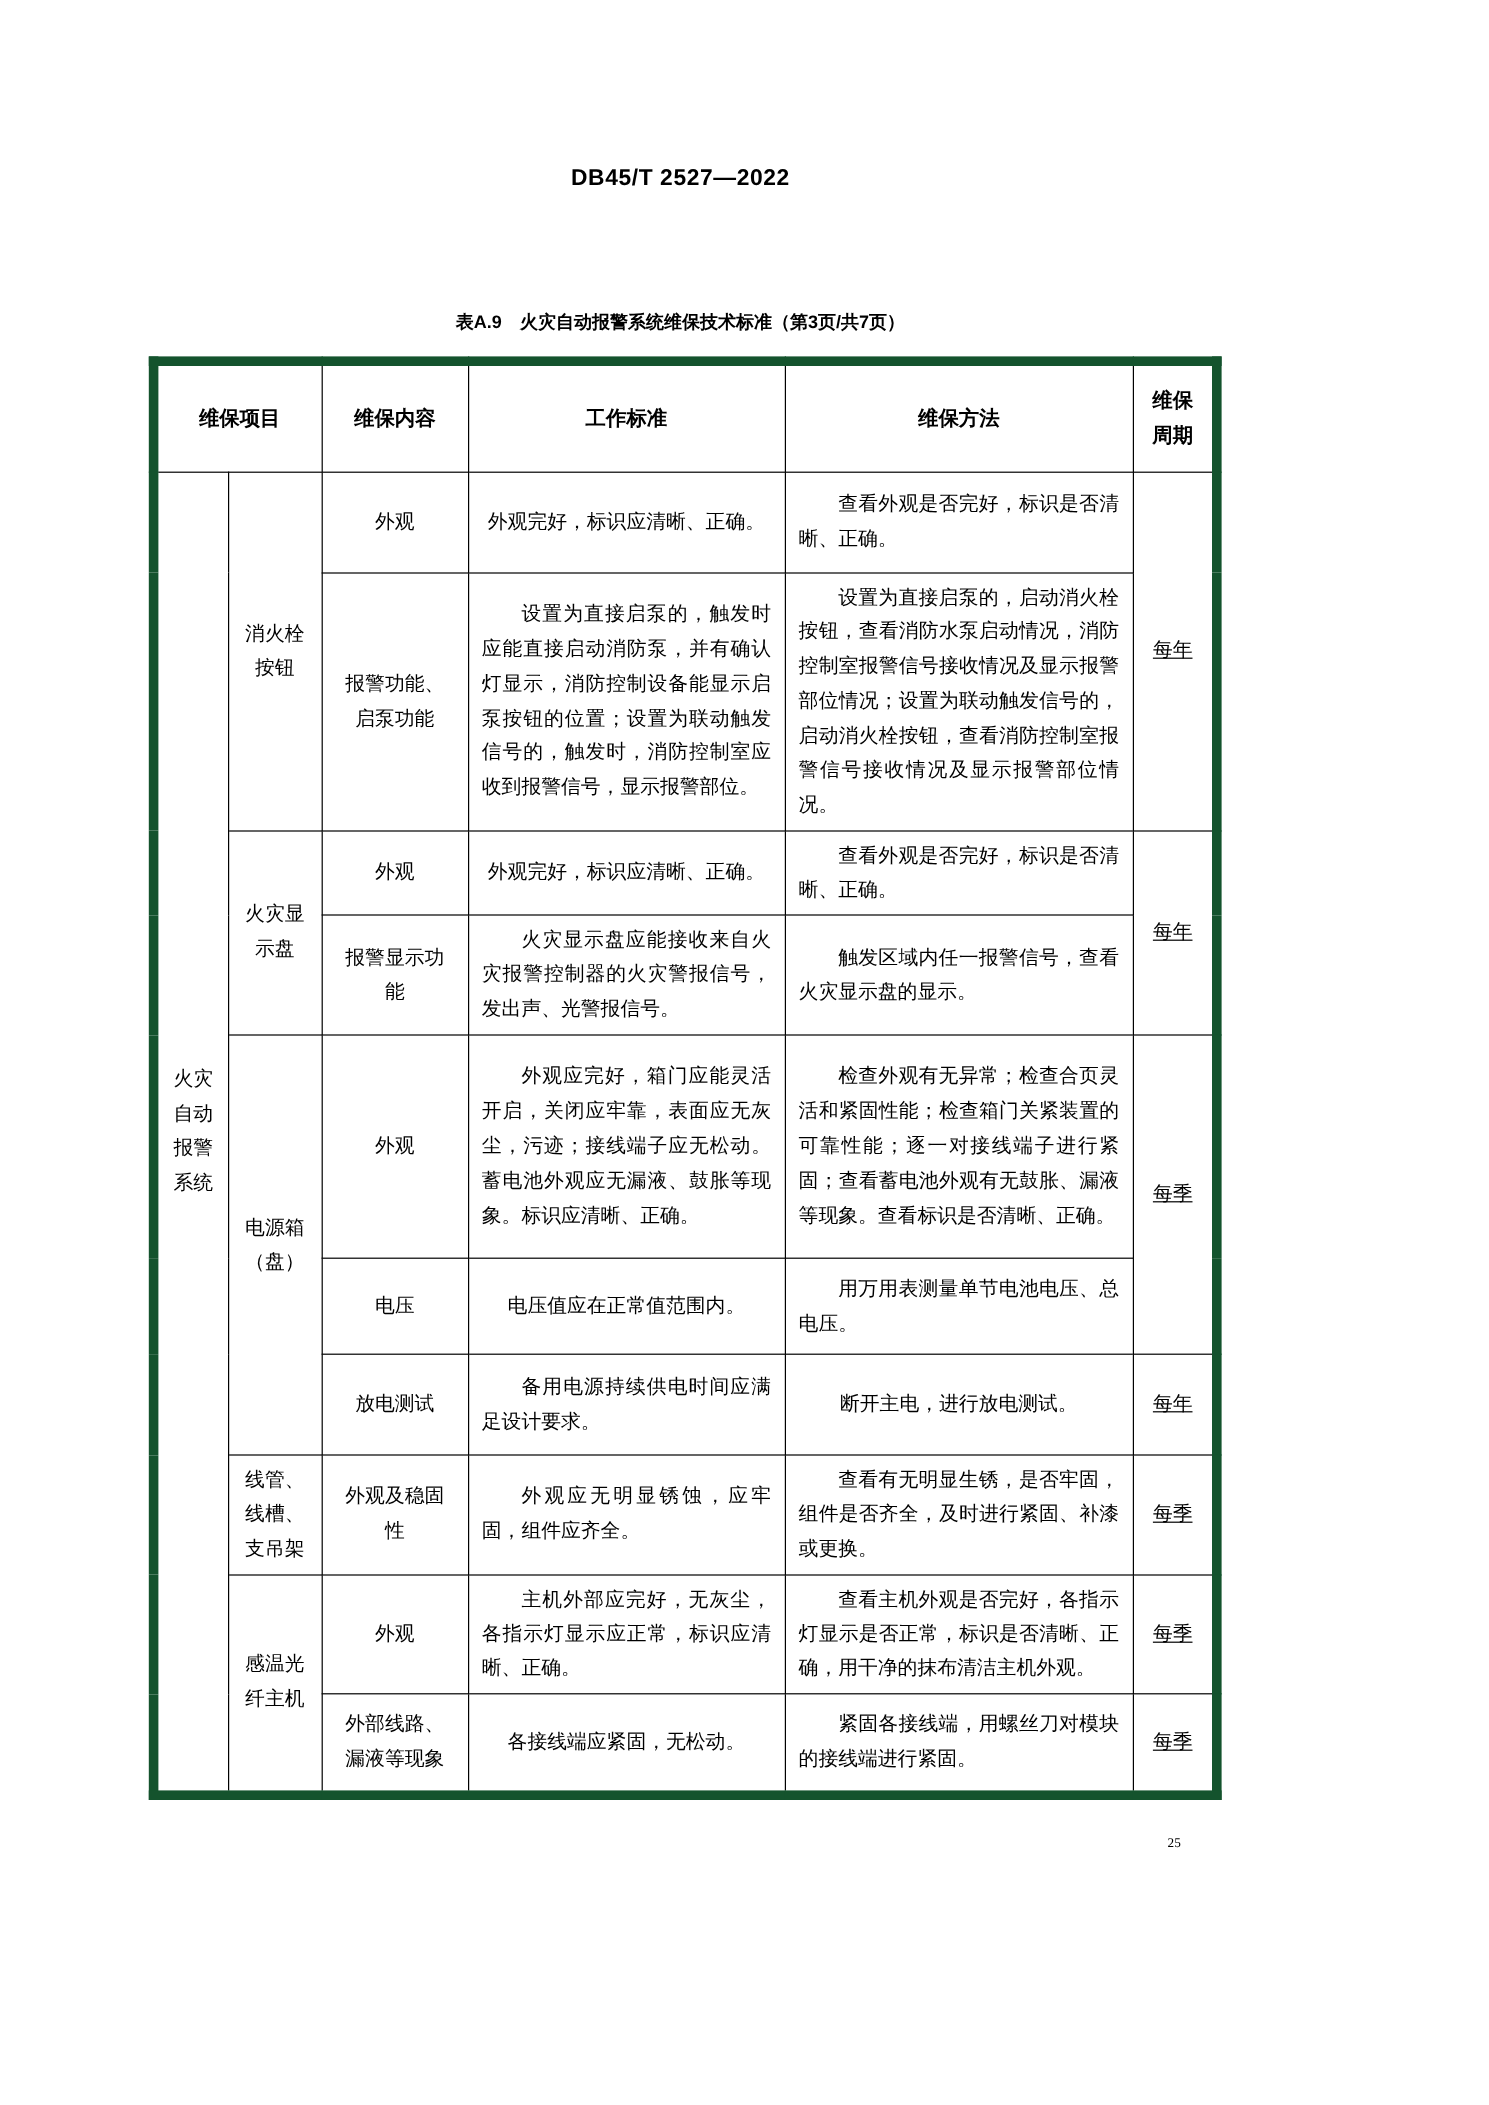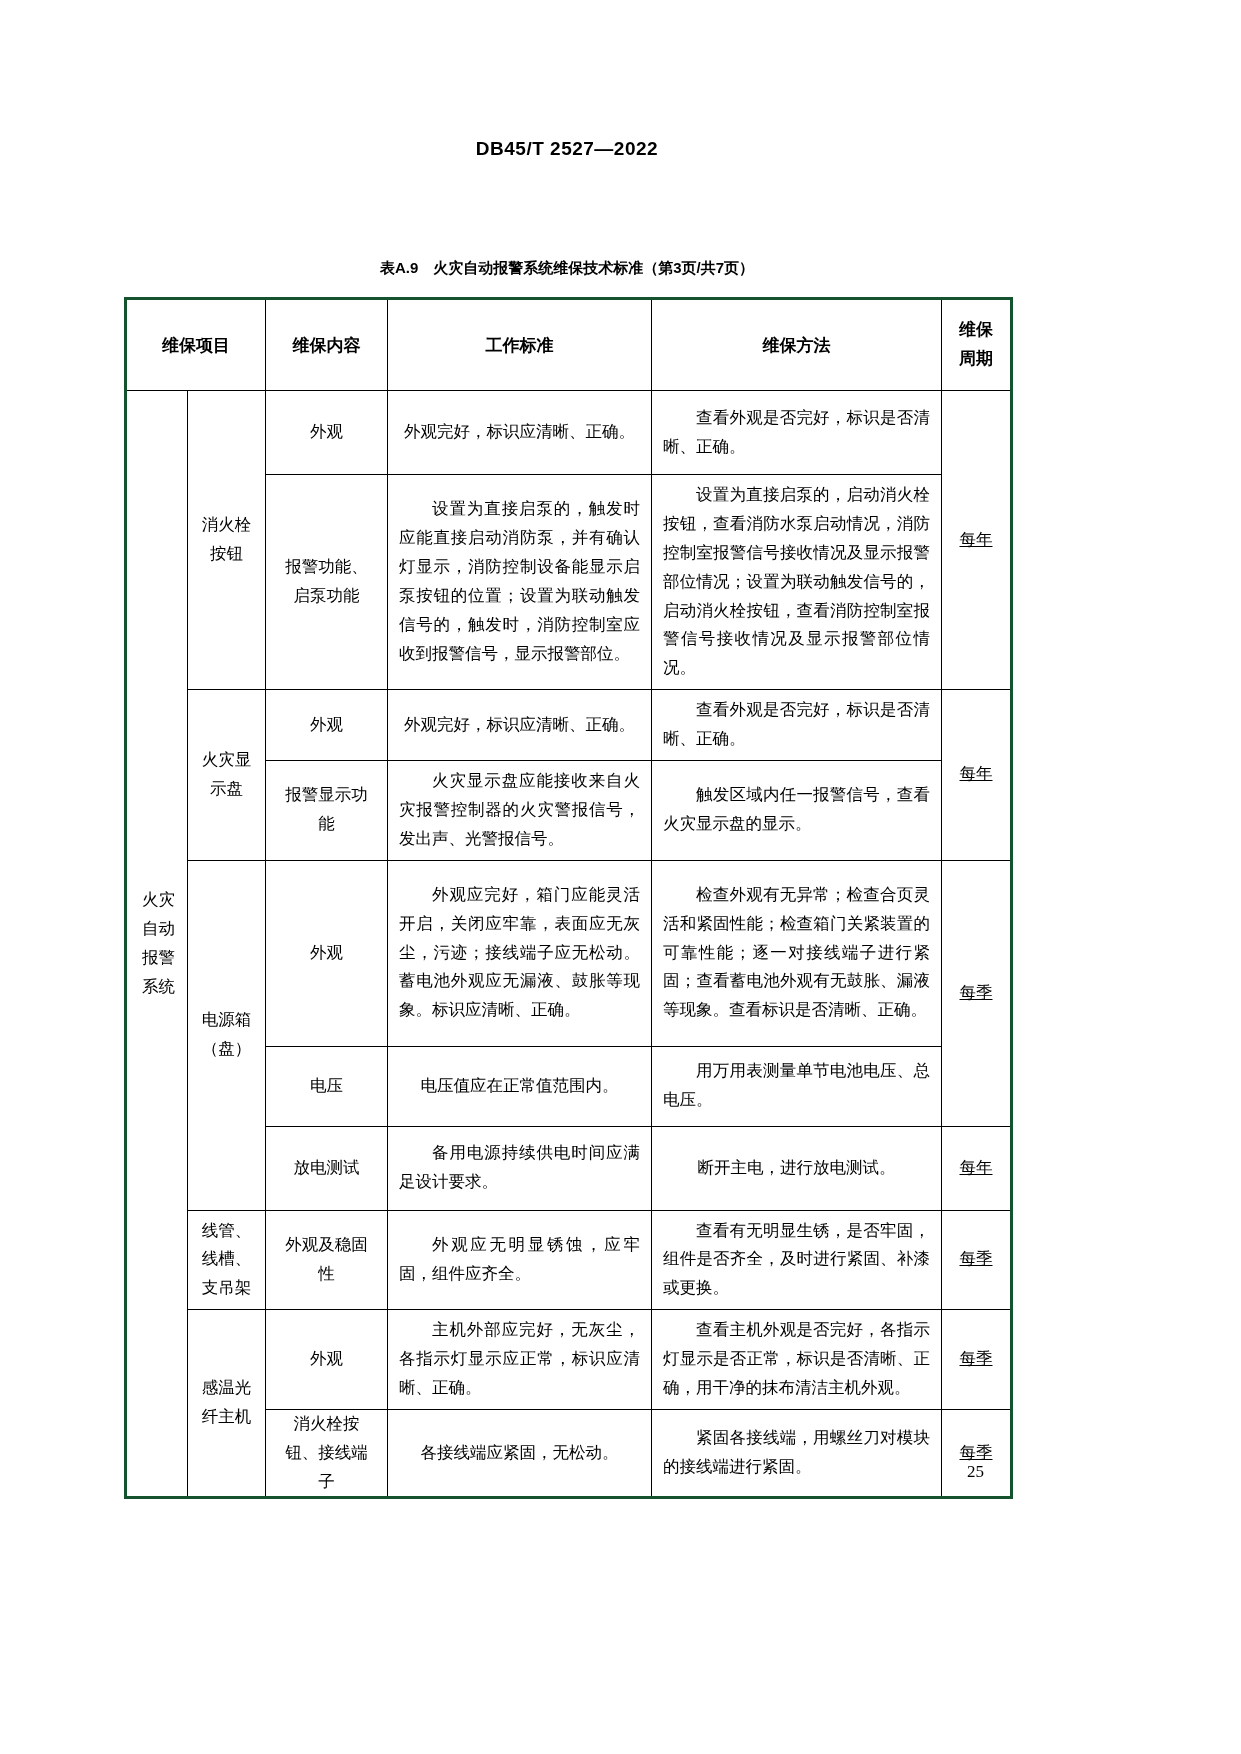--- a/index.html
+++ b/index.html
@@ -14,42 +14,42 @@
     font-family:"Liberation Sans", sans-serif;
     font-size:19px; font-weight:bold; letter-spacing:0.5px;
   }
   .table-title {
     margin-top:99px; text-align:center;
     font-family:"Liberation Sans", sans-serif;
     font-size:15px; font-weight:bold;
   }
   table.maint {
     margin-top:19px; width:886px; table-layout:fixed;
-    border-collapse:collapse; border:3px solid #14532d;
+    border-collapse:collapse; border:8px solid #14532d;
   }
   table.maint th, table.maint td {
     border:1px solid #000; vertical-align:middle;
     word-break:break-all; overflow:hidden;
   }
   table.maint th {
     font-family:"Liberation Sans", sans-serif;
     font-weight:bold; font-size:17px; text-align:center;
   }
   th.pre { white-space:pre-line; line-height:1.7; }
   table.maint td { font-size:16.5px; line-height:1.75; }
   td.sys   { text-align:right; padding:0 12px; font-size:17px; line-height:1.9;margin-top:17px; }
   td.item  { text-align:center; padding:0 8px;  font-size:17px; line-height:1.9; }
   td.cont  { text-align:center; padding:0 14px; font-size:16.5px; line-height:1.8; }
   td.cycle { text-align:center; font-size:16.5px;text-decoration:underline; }
   td.c { text-align:center; padding:4px 10px; }
   td.p { text-align:justify; text-indent:2em; padding:6px 11px; }
   .page-number {
-    position:absolute; top:1462px; left:124px; width:886px;
+    position:absolute; top:1530px; left:124px; width:886px;
     text-align:right; padding-right:26px;
-    font-size:17px; font-family:"Liberation Serif", serif;
+    font-size:11px; font-family:"Liberation Serif", serif;
   }
 </style>
 </head>
 <body>
 
 <div class="content">
 
   <div class="doc-header">DB45/T 2527—2022</div>
 
   <div class="table-title">表A.9　火灾自动报警系统维保技术标准（第3页/共7页）</div>
@@ -125,21 +125,21 @@
         <td class="cycle">每季</td>
       </tr>
       <tr style="height:92px">
         <td class="item" rowspan="2">感温光纤主机</td>
         <td class="cont">外观</td>
         <td class="p">主机外部应完好，无灰尘，各指示灯显示应正常，标识应清晰、正确。</td>
         <td class="p">查看主机外观是否完好，各指示灯显示是否正常，标识是否清晰、正确，用干净的抹布清洁主机外观。</td>
         <td class="cycle">每季</td>
       </tr>
       <tr style="height:84px">
-        <td class="cont">消火栓按钮、接线端子</td>
+        <td class="cont">外部线路、漏液等现象</td>
         <td class="c">各接线端应紧固，无松动。</td>
         <td class="p">紧固各接线端，用螺丝刀对模块的接线端进行紧固。</td>
         <td class="cycle">每季</td>
       </tr>
     </tbody>
   </table>
 
 </div>
 
 <div class="page-number">25</div>

